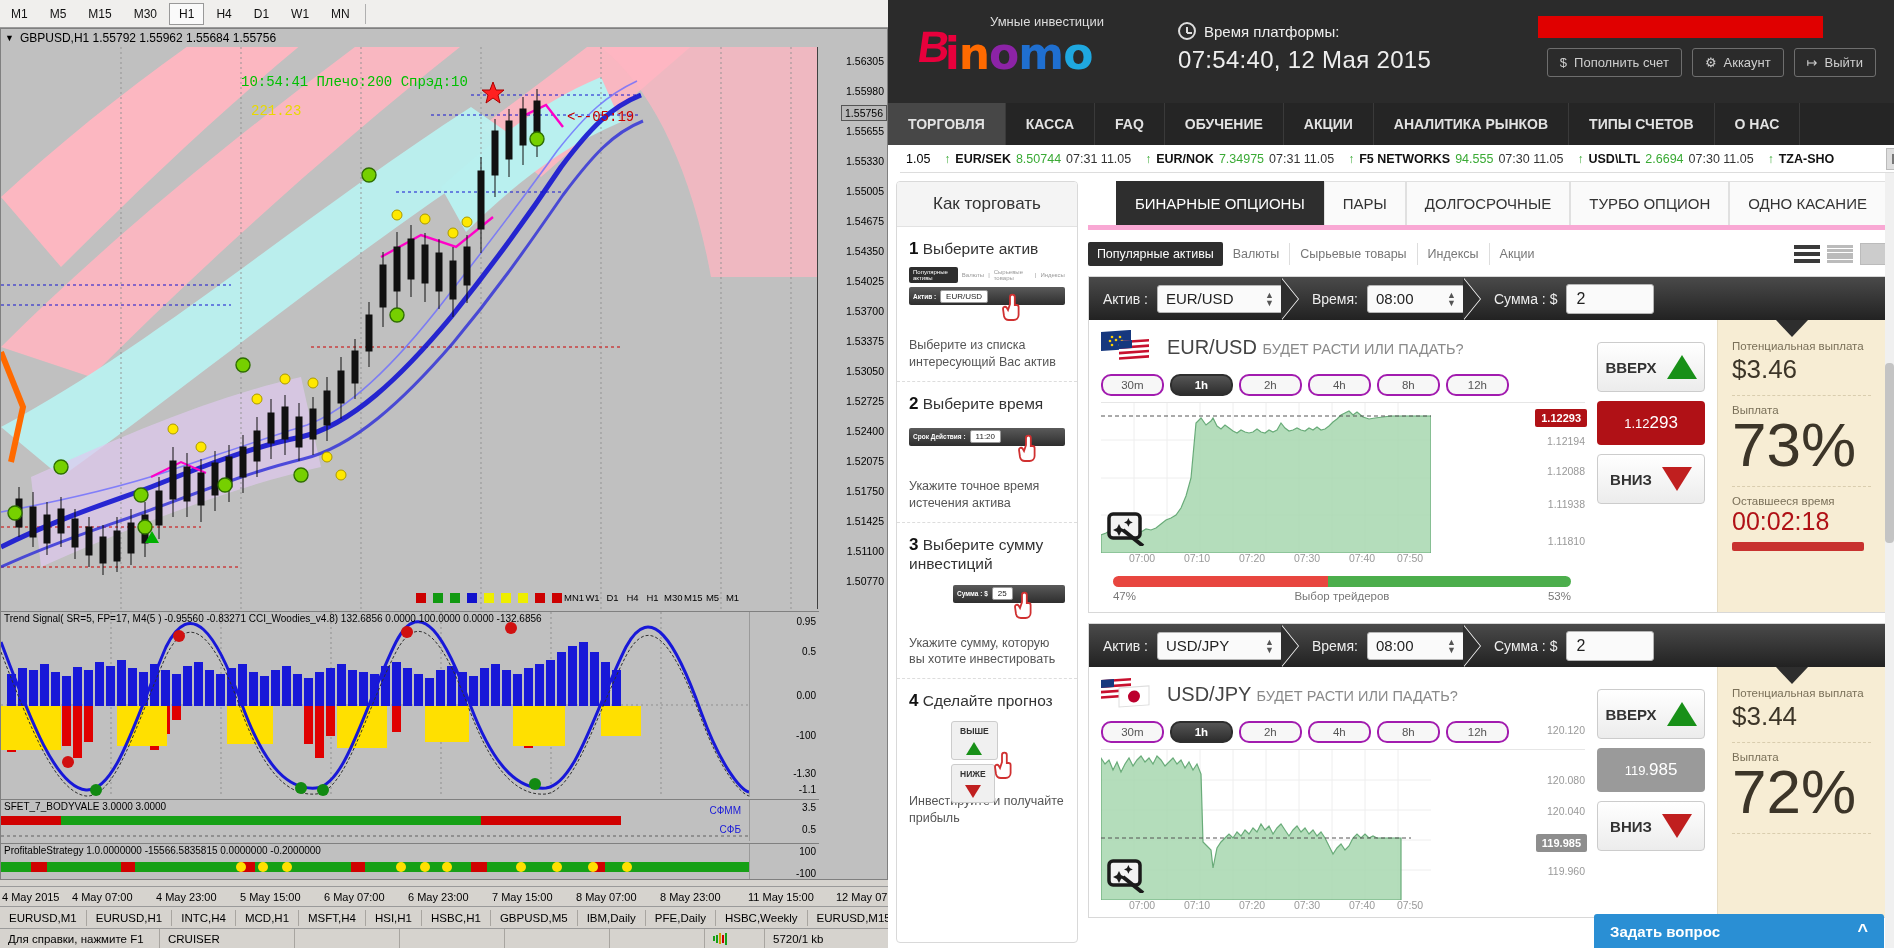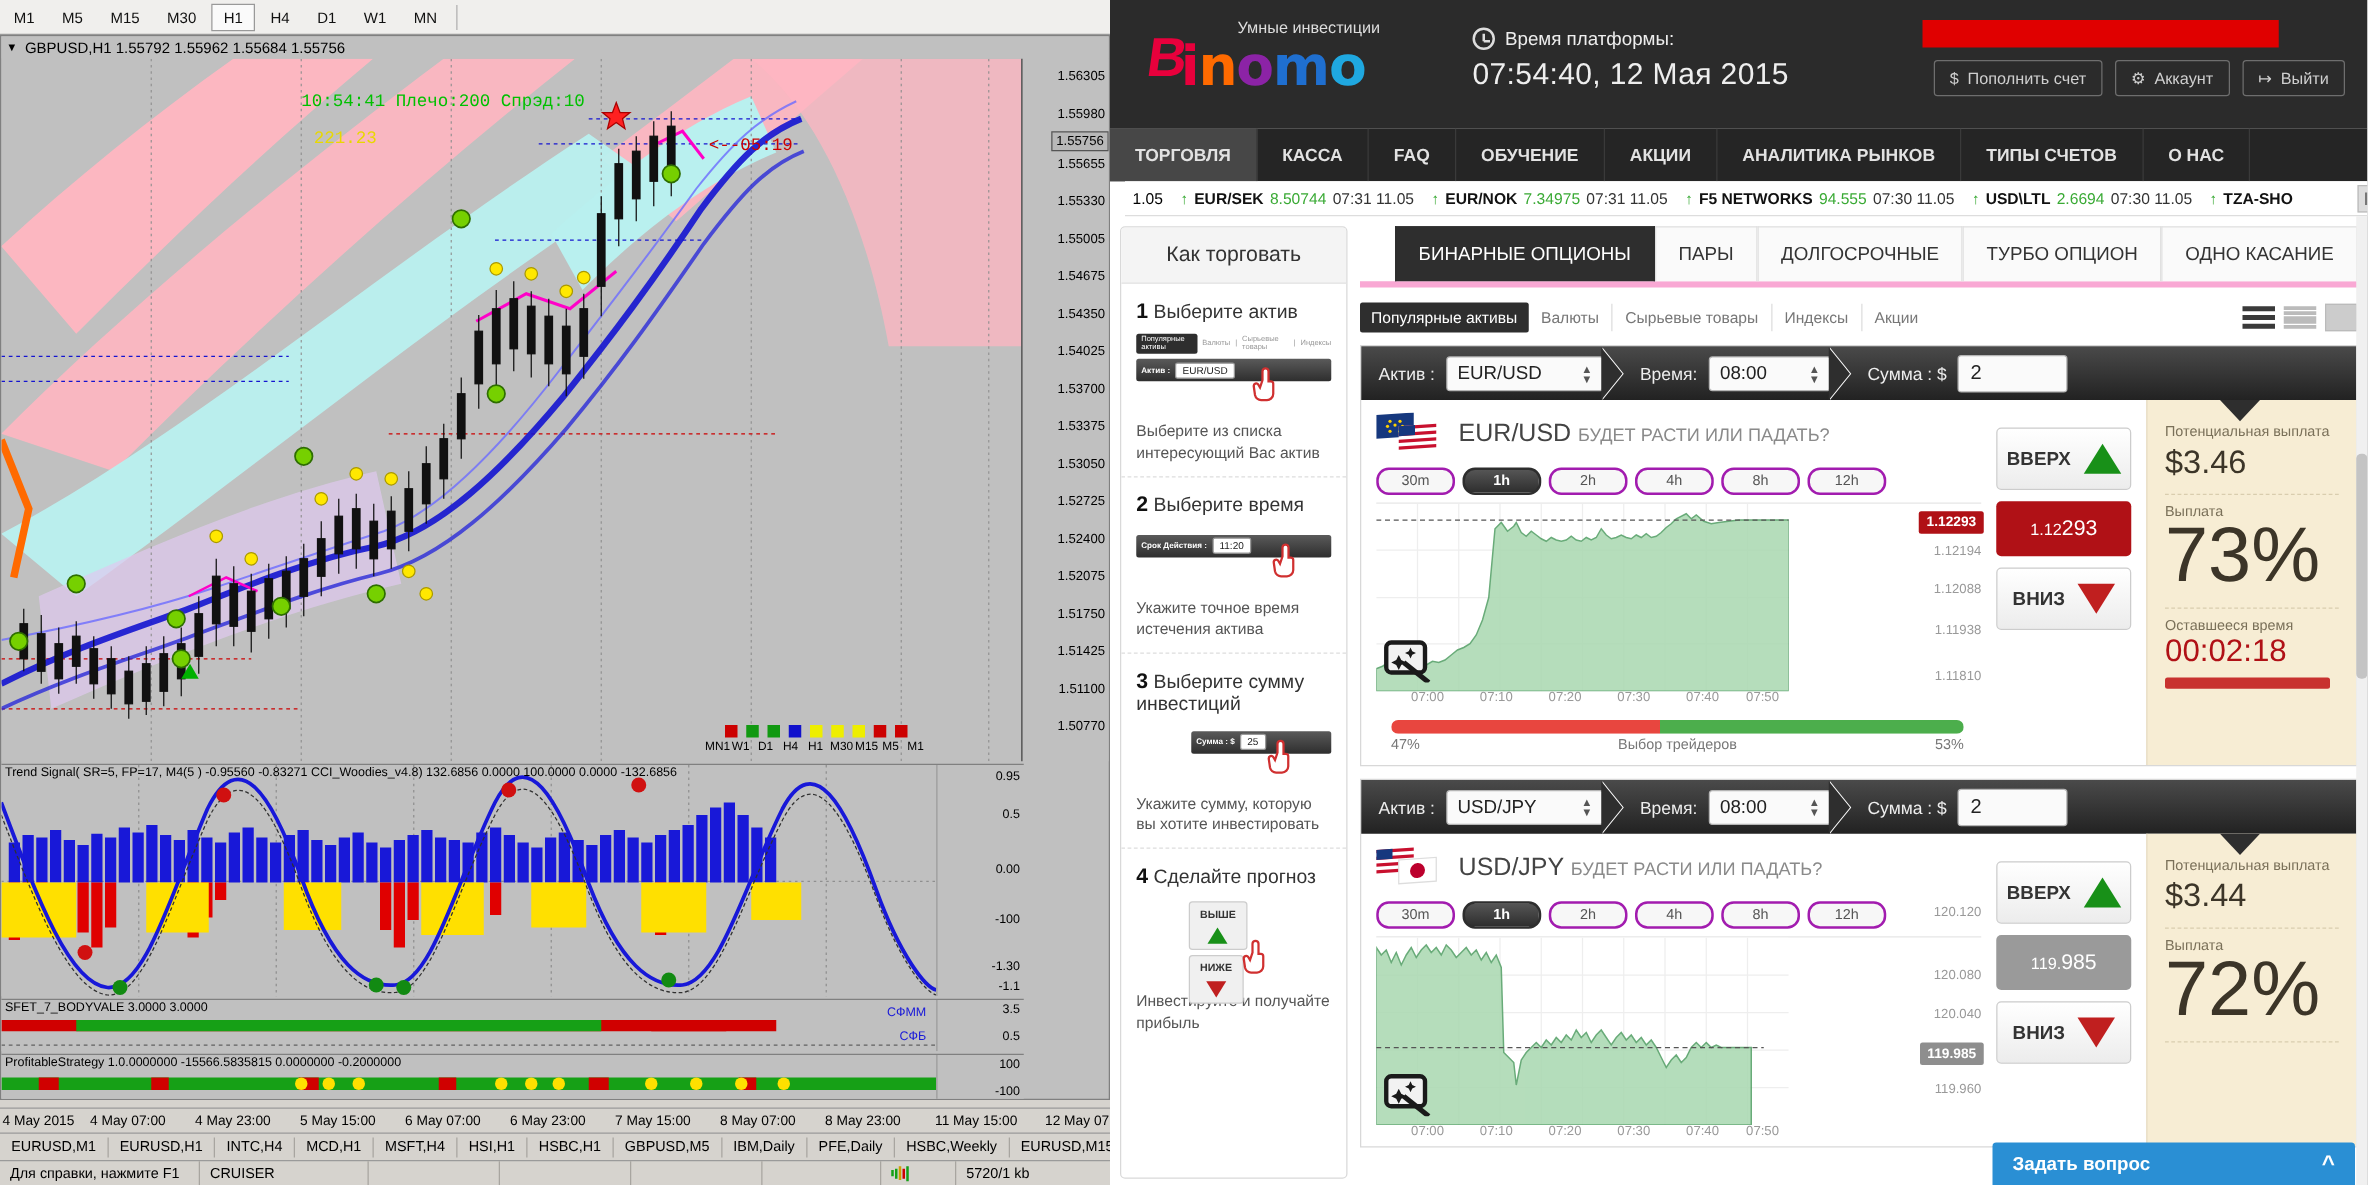--- a/index.html
+++ b/index.html
@@ -53,21 +53,21 @@
   .mt4-tabs { position:absolute; left:0; top:906px; width:888px; height:22px; background:#d6d3ce;
     display:flex; align-items:center; border-top:1px solid #9a9a9a; font-size:11.5px; color:#000; }
   .mt4-tab { padding:2px 9px; border-right:1px solid #a8a5a0; white-space:nowrap; }
   .tab-arrows { margin-left:auto; display:flex; gap:2px; padding-right:4px; font-size:9px; }
 
   .mt4-status { position:absolute; left:0; top:928px; width:888px; height:20px; background:#d6d3ce;
     border-top:1px solid #9a9a9a; display:flex; align-items:center; font-size:11.5px; color:#000; }
   .st-cell { padding:0 8px; border-right:1px solid #a8a5a0; height:100%; display:flex; align-items:center;
     white-space:nowrap; }
 
-  .legend-box { position:absolute; right:78px; bottom:6px; display:flex; flex-direction:column;
+  .legend-box { position:absolute; right:78px; bottom:6px; display:flex; flex-direction:row;
     align-items:center; gap:2px; }
   .legend-sw { display:flex; gap:7px; }
   .legend-sw i { width:10px; height:10px; display:block; }
   .legend-lb { display:flex; gap:3px; font-size:9.5px; color:#000; }
   .legend-lb span { width:17px; text-align:center; }
 
   
   .bino { position:absolute; left:888px; top:0; width:1006px; height:948px; background:#fff; overflow:hidden; }
   .bino-head { position:relative; width:1006px; height:103px; background:#2b2b2b; }
   .logo { position:absolute; left:22px; top:12px; width:230px; height:70px; }

